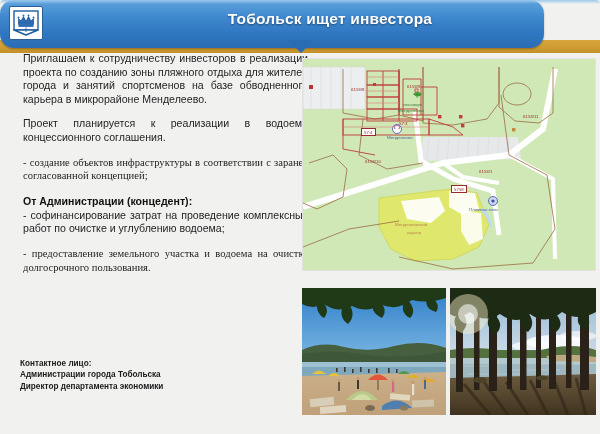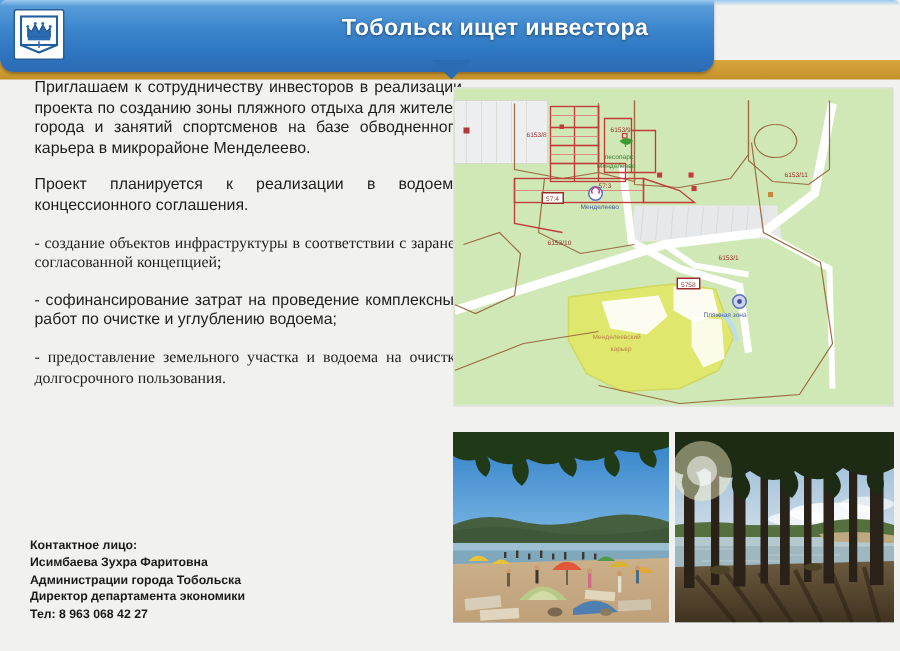--- a/index.html
+++ b/index.html
@@ -18,26 +18,27 @@
   
   .gold-band {
     position: absolute;
     left: 0; top: 40px;
     width: 600px; height: 13px;
     background: linear-gradient(180deg,#d6a53c 0%, #cf9c33 55%, #c49029 100%);
   }
   .header-bar {
     position: absolute;
     left: 0; top: 0;
-    width: 476px; height: 48px;
+    width: 544px; height: 48px;
     background: linear-gradient(180deg,#5fa3dd 0%, #3d87ce 38%, #2f76c0 72%, #2a6cb4 100%);
     border-bottom-left-radius: 9px;
     border-bottom-right-radius: 9px;
     box-shadow: 0 1px 2px rgba(0,0,0,.3);
     overflow: visible;
+    border-radius: 14px;
   }
   .header-top-sheen {
     position: absolute; left:0; top:0; width:600px; height:4px;
     background: linear-gradient(180deg,#9cc8ec 0%, rgba(156,200,236,0) 100%);
     border-top-left-radius:4px; border-top-right-radius:4px;
   }
   
   .header-notch {
     position: absolute;
     left: 288px; top: 40px;
@@ -171,31 +172,30 @@
 
   <div class="text-col">
     <div class="para">Приглашаем к сотрудничеству инвесторов в реализации проекта по созданию зоны пляжного отдыха для жителей города и занятий спортсменов на базе обводненного карьера в микрорайоне Менделеево.</div>
     <div class="para">Проект планируется к реализации в водоема концессионного соглашения.</div>
 
     <div class="blk">
       <div class="para">- создание объектов инфраструктуры в соответствии с заранее согласованной концепцией;</div>
     </div>
 
     <div class="blk">
+      <div class="bold-head">От Администрации (концедент):</div>
       <div class="para">- софинансирование затрат на проведение комплексных работ по очистке и углублению водоема;</div>
       <div class="para">- предоставление земельного участка и водоема на очистке долгосрочного пользования.</div>
     </div>
   </div>
 
   <div class="contact">
     <div>Контактное лицо:</div>
-    <div>Исимбаева Зухра Фаритовна</div>
     <div>Администрации города Тобольска</div>
     <div>Директор департамента экономики</div>
-    <div>Тел: 8 963 068 42 27</div>
   </div>
 
   <div class="map">
     <svg width="294" height="213" viewBox="0 0 294 213">
       <rect x="0" y="0" width="294" height="213" fill="#cfe8b6"></rect>
 
       <rect x="0" y="8" width="62" height="42" fill="#eceef0"></rect>
       <rect x="0" y="8" width="62" height="42" fill="none" stroke="#d8d4d0" stroke-width="0.5"></rect>
       <g stroke="#d9d6d2" stroke-width="0.5">
         <line x1="8" y1="8" x2="8" y2="50"></line>

